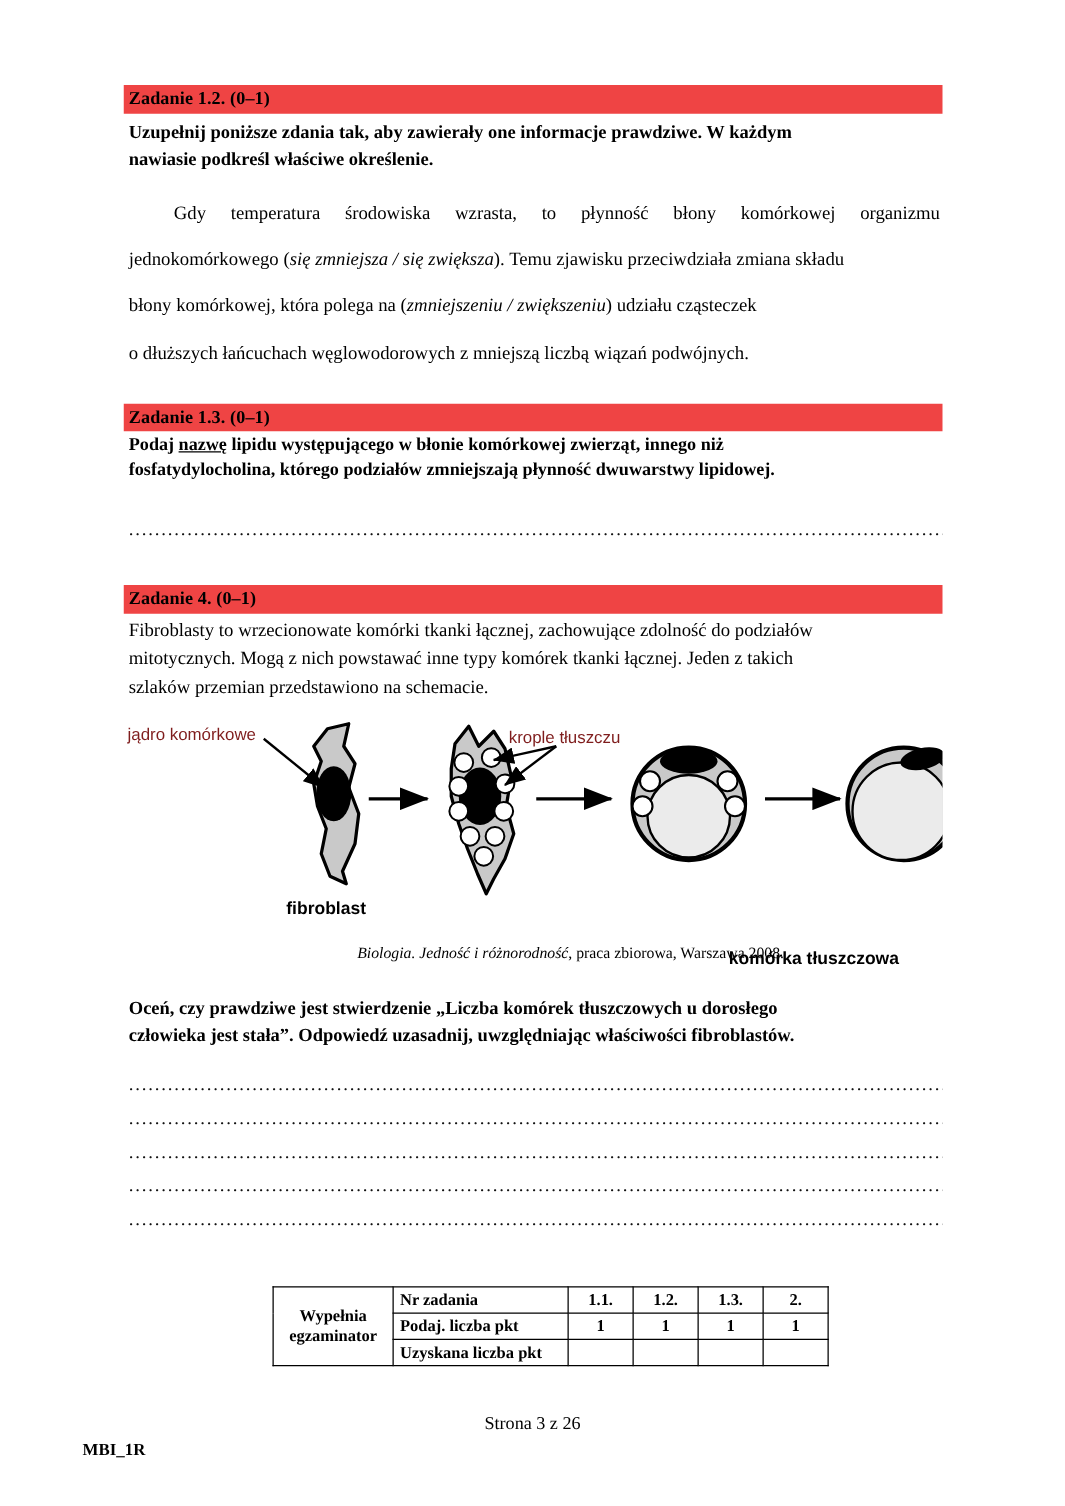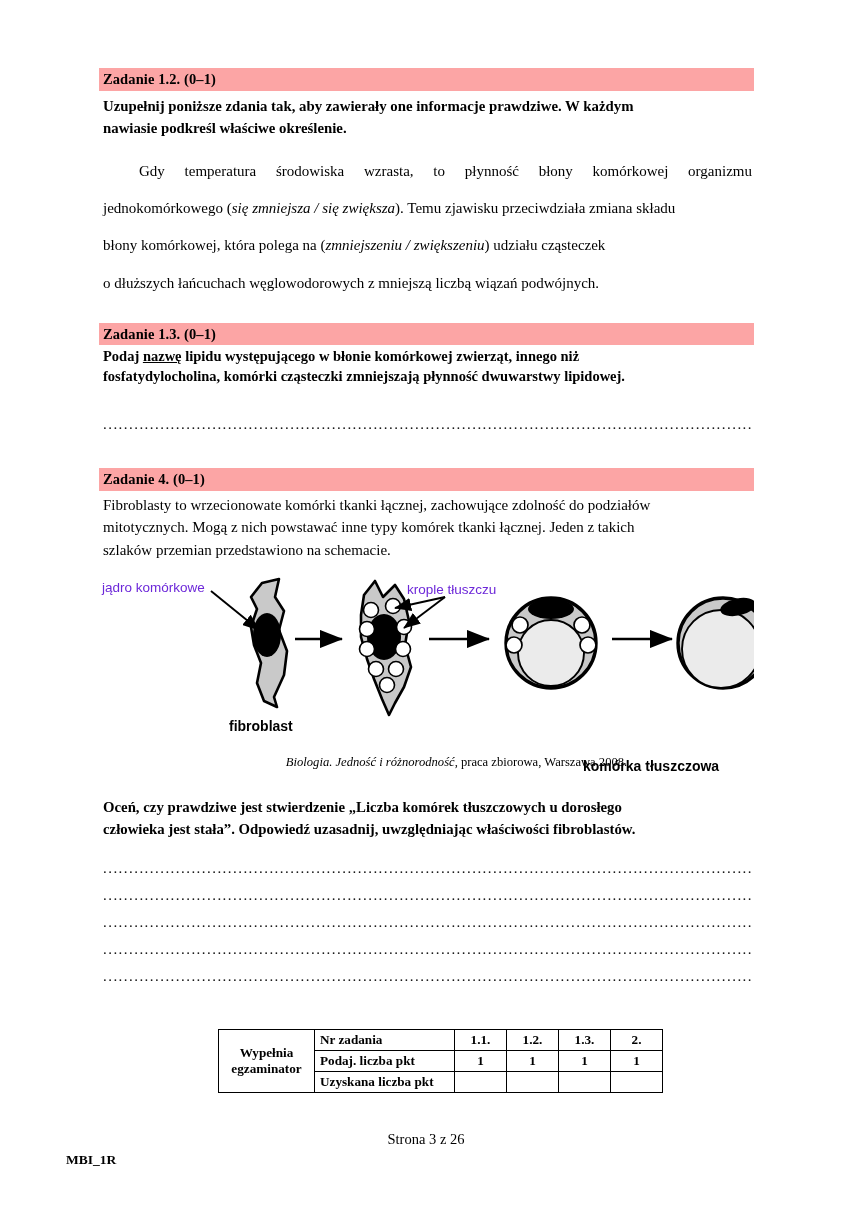--- a/index.html
+++ b/index.html
@@ -21,21 +21,21 @@
   }
   .content {
     position: absolute;
     left: 99px;
     top: 68px;
     width: 655px;
   }
 
   
   .task-bar {
-    background: #fca5a5;
+    background: #ef4444;
     font-weight: bold;
     font-size: 14.5px;
     line-height: 1.42;
     padding: 1px 4px 1px 4px;
     letter-spacing: 0.1px;
   }
   .bold-instr {
     font-weight: bold;
     font-size: 14.8px;
     line-height: 1.5;
@@ -76,21 +76,21 @@
   .diagram {
     position: relative;
     width: 655px;
     height: 168px;
   }
   .diagram svg { display: block; }
   .dlabel {
     position: absolute;
     font-family: "Liberation Sans", "DejaVu Sans", sans-serif;
     font-size: 13.5px;
-    color: #6d28d9;
+    color: #7f1d1d;
     white-space: nowrap;
   }
   .dlabel-bold {
     position: absolute;
     font-family: "Liberation Sans", "DejaVu Sans", sans-serif;
     font-size: 14px;
     font-weight: bold;
     color: #000;
     white-space: nowrap;
   }
@@ -185,21 +185,21 @@
 
   <div style="height:21px"></div>
 
   <div>
     <div class="task-bar">Zadanie 1.3. (0–1)</div>
     <div style="height:2px"></div>
     <div class="bold-instr-tight">
       <div>
         <span>Podaj </span><span style="text-decoration:underline">nazwę</span><span> lipidu występującego w błonie komórkowej zwierząt, innego niż</span>
       </div>
-      <div>fosfatydylocholina, komórki cząsteczki zmniejszają płynność dwuwarstwy lipidowej.</div>
+      <div>fosfatydylocholina, którego podziałów zmniejszają płynność dwuwarstwy lipidowej.</div>
     </div>
 
     <div style="height:28px"></div>
     <div class="dots">....................................................................................................................................................................</div>
   </div>
 
   <div style="height:30px"></div>
 
   <div>
     <div class="task-bar">Zadanie 4. (0–1)</div>

